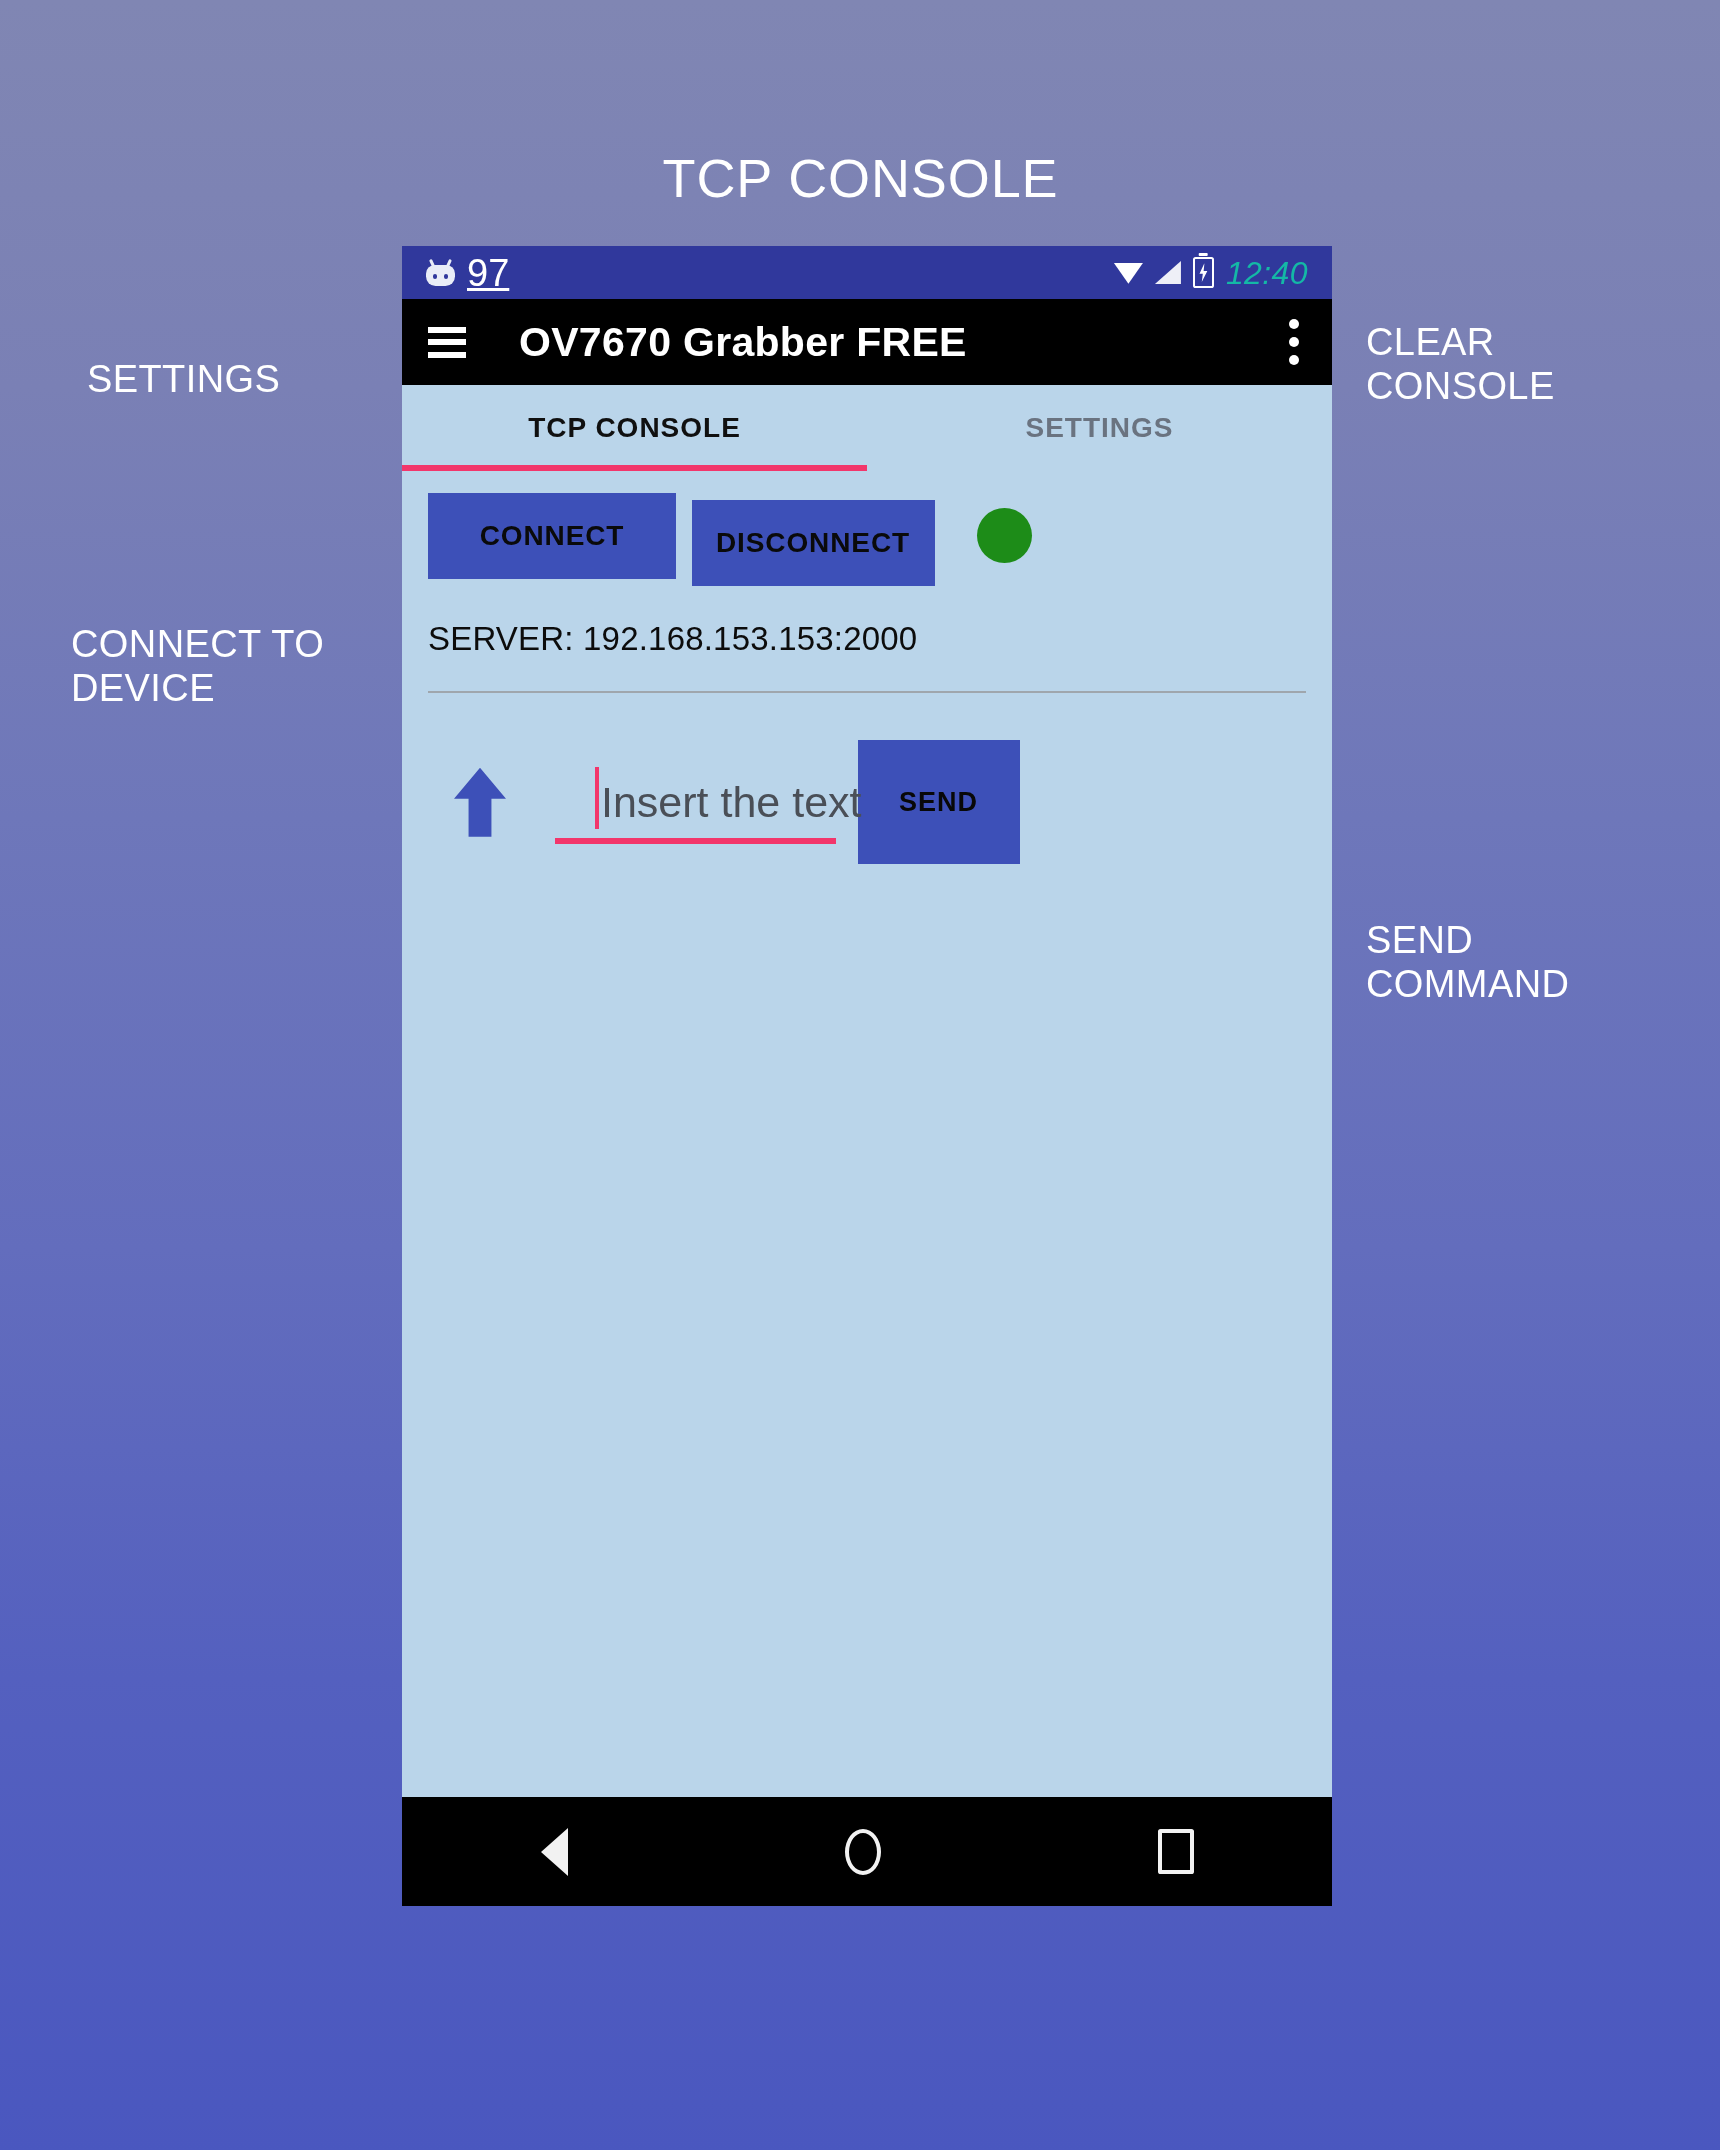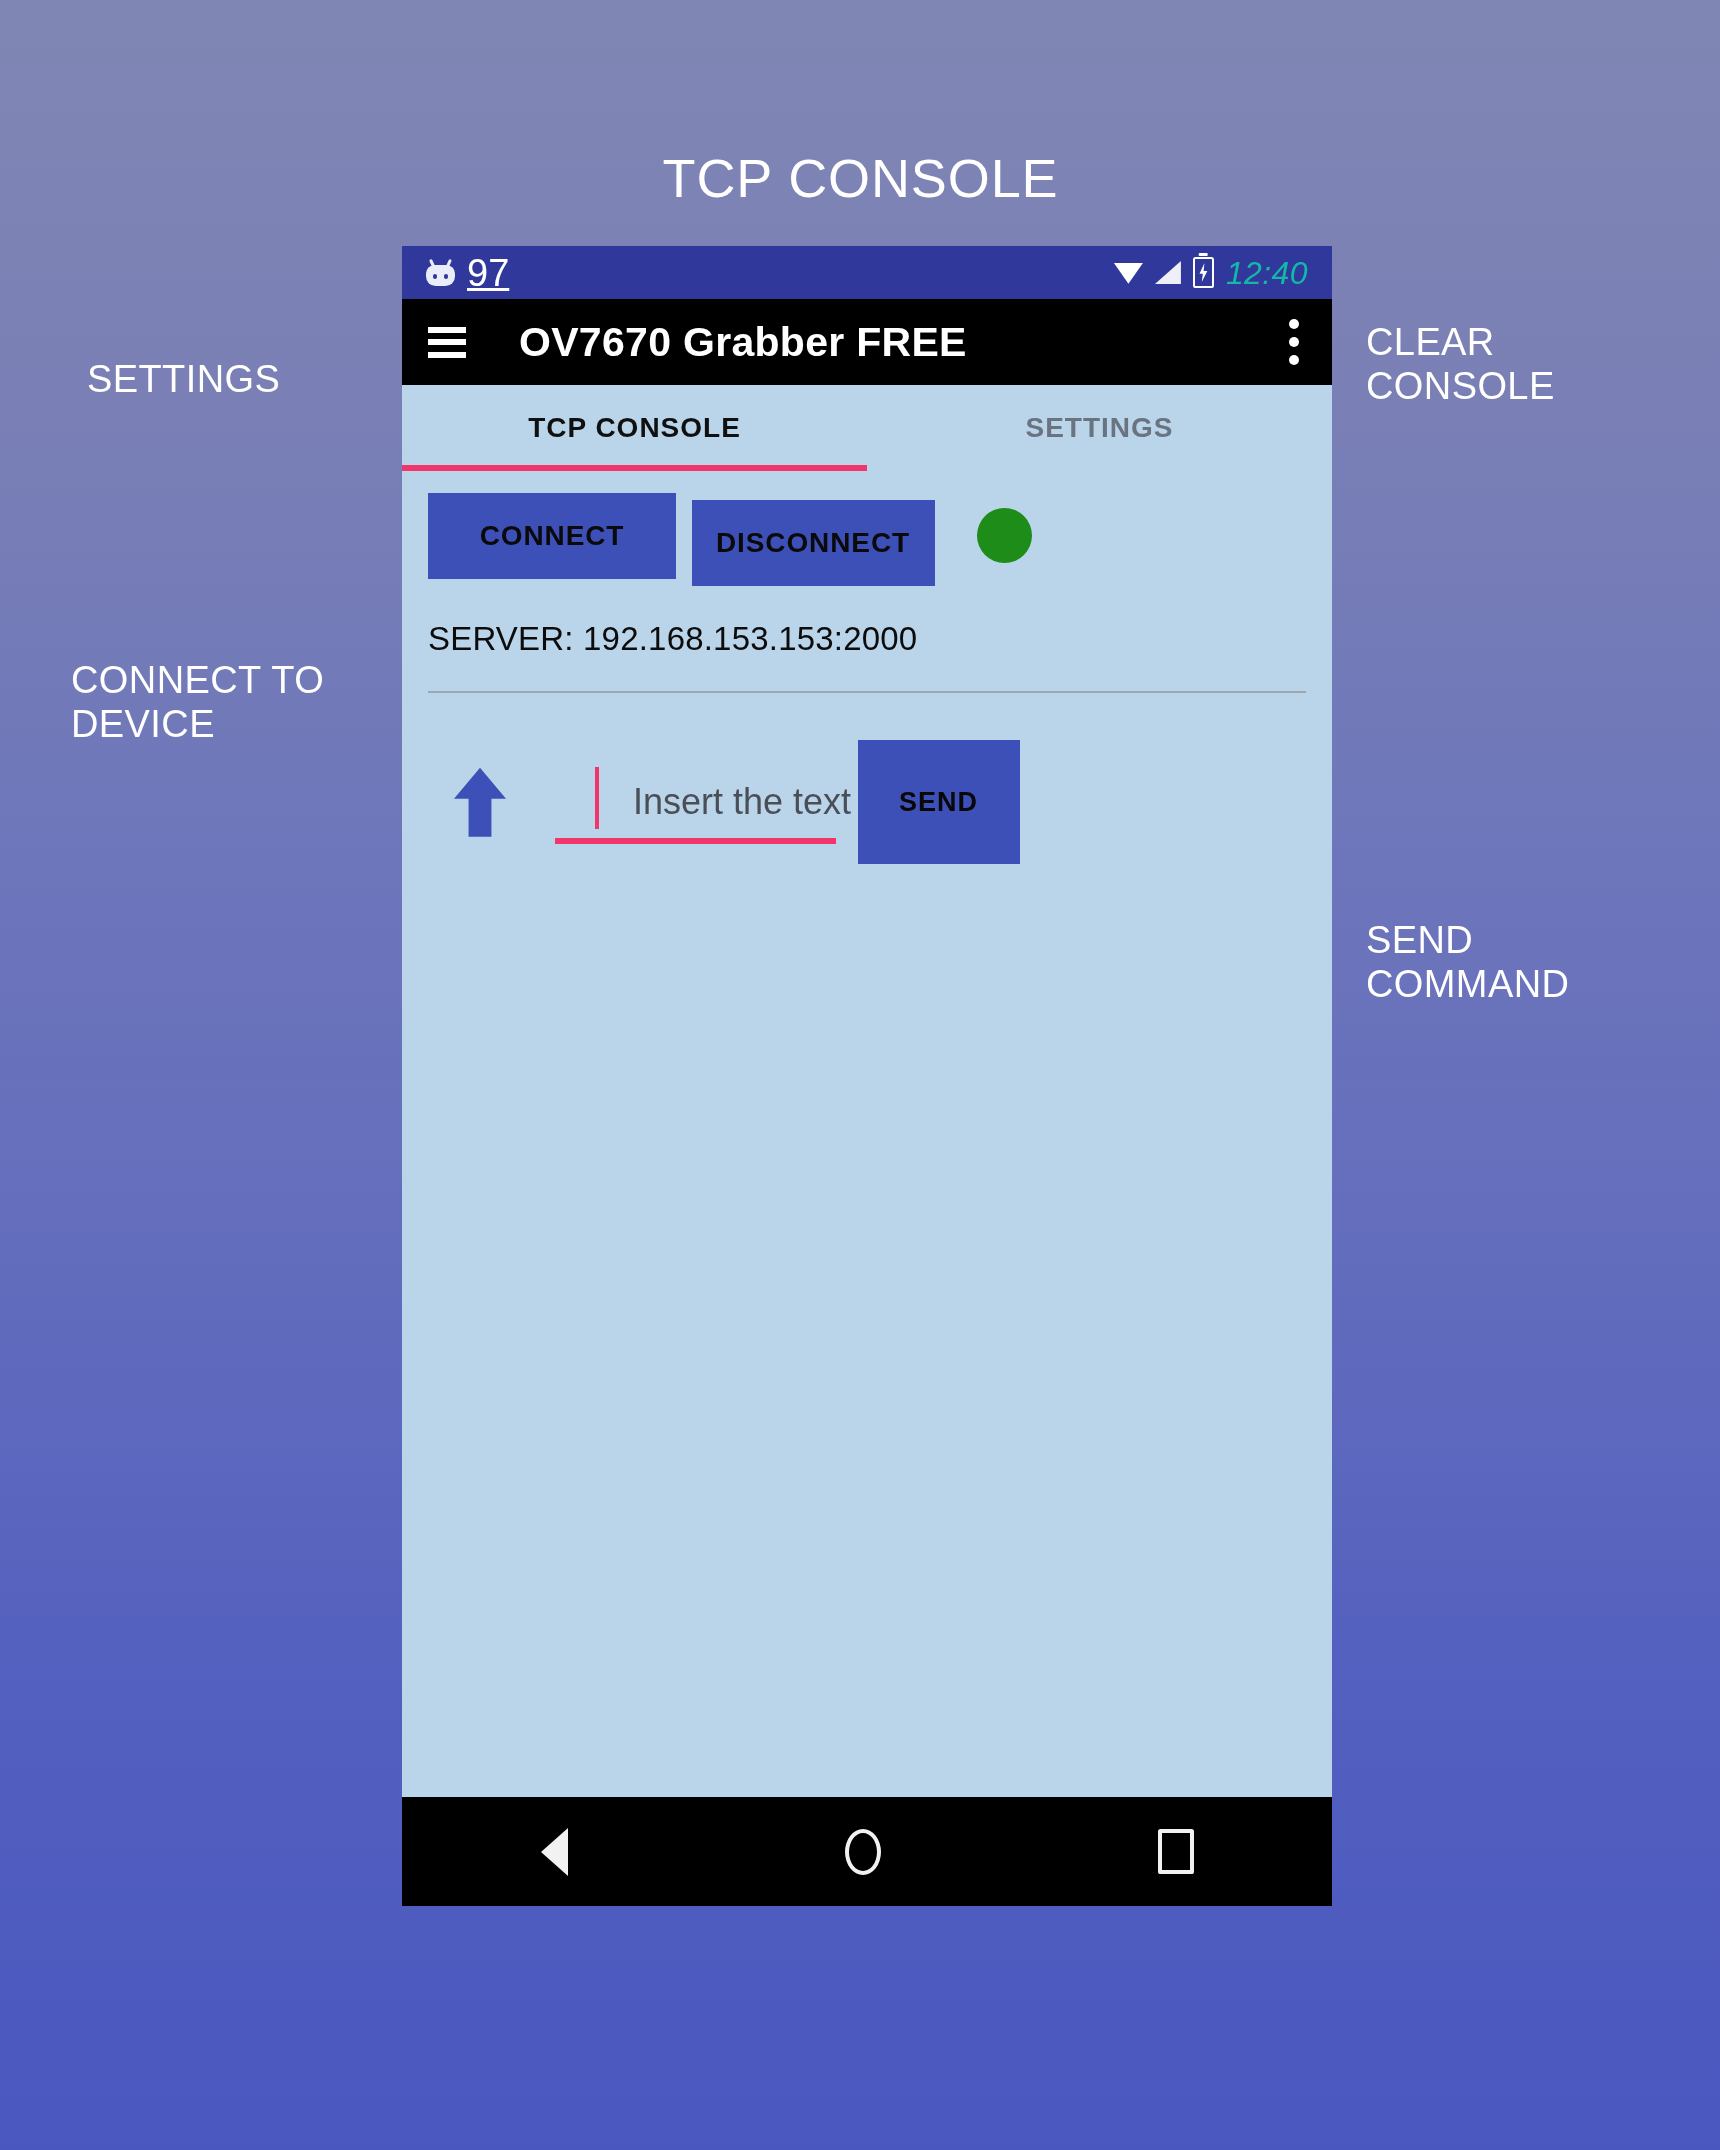--- a/index.html
+++ b/index.html
@@ -34,21 +34,21 @@
   .annot {
     position: absolute;
     color: #ffffff;
     font-size: 38px;
     font-weight: 400;
     line-height: 1.17;
     letter-spacing: 0.4px;
     white-space: pre-line;
   }
   .annot-settings   { left: 87px;  top: 357px; }
-  .annot-connect    { left: 71px;  top: 658px; }
+  .annot-connect    { left: 71px;  top: 622px; }
   .annot-clear      { left: 1366px; top: 320px; }
   .annot-send       { left: 1366px; top: 918px; }
 
   
   .phone {
     position: absolute;
     left: 402px;
     top: 246px;
     width: 930px;
     height: 1660px;
@@ -287,23 +287,22 @@
     position: absolute;
     left: 40px; top: 6px;
     width: 4.3px; height: 62px;
     background: #f2366b;
   }
   .tf-placeholder {
     position: absolute;
     left: 46px; top: 50%;
     transform: translateY(-50%);
     color: #4a4f57;
-    font-size: 36px;
+    font-size: 43px;
     white-space: nowrap;
-    margin-left: 32px;
   }
   .tf-underline {
     position: absolute;
     left: 0; bottom: 0;
     width: 281px; height: 6px;
     background: #f2366b;
   }
   .btn-send {
     margin-left: 21.5px;
     width: 162px;

